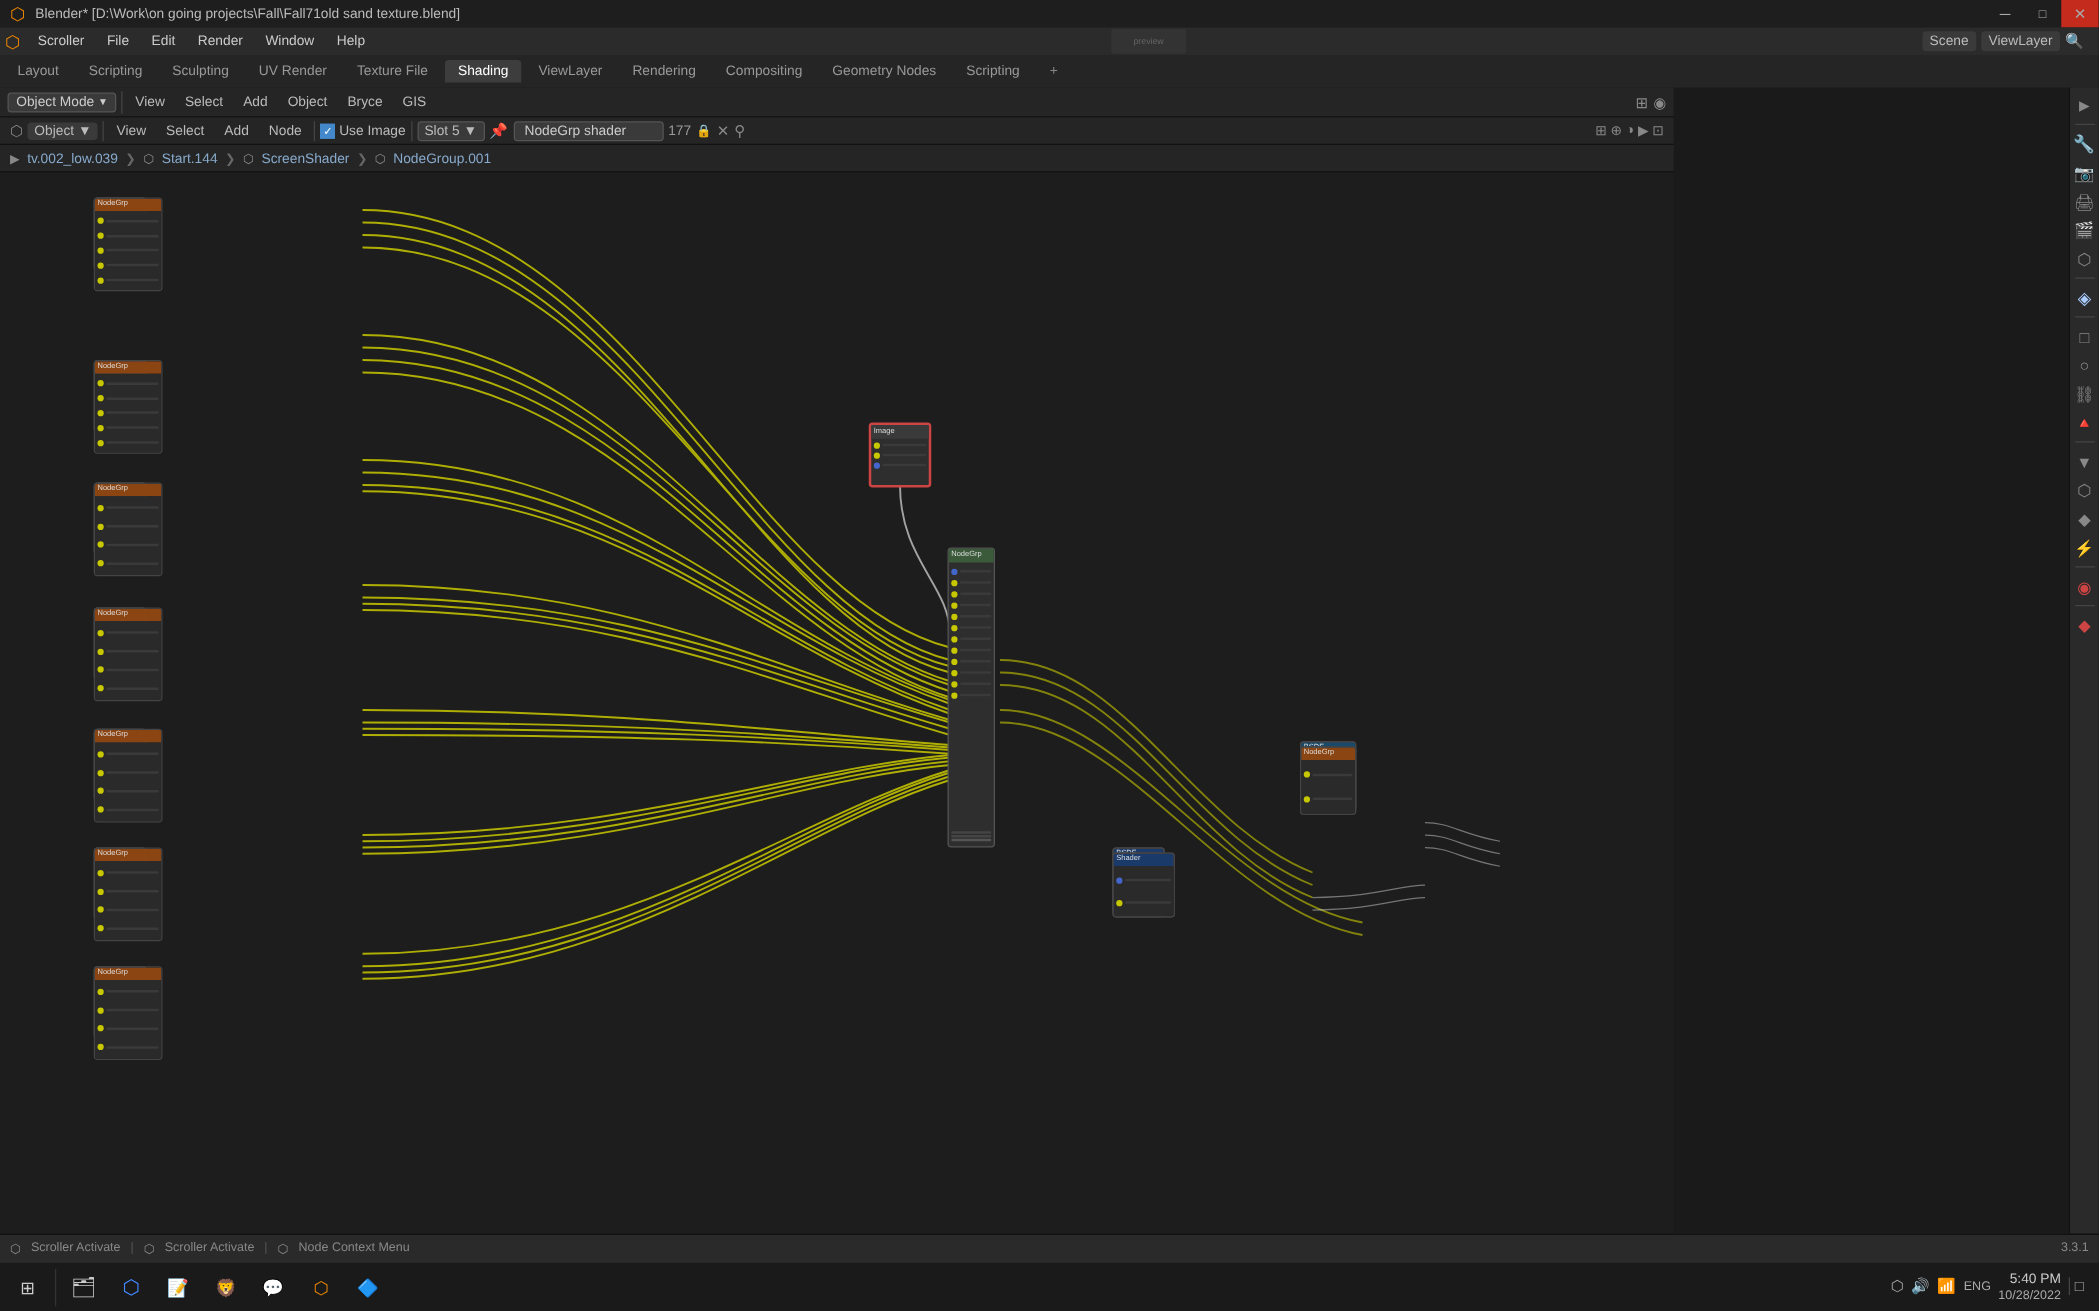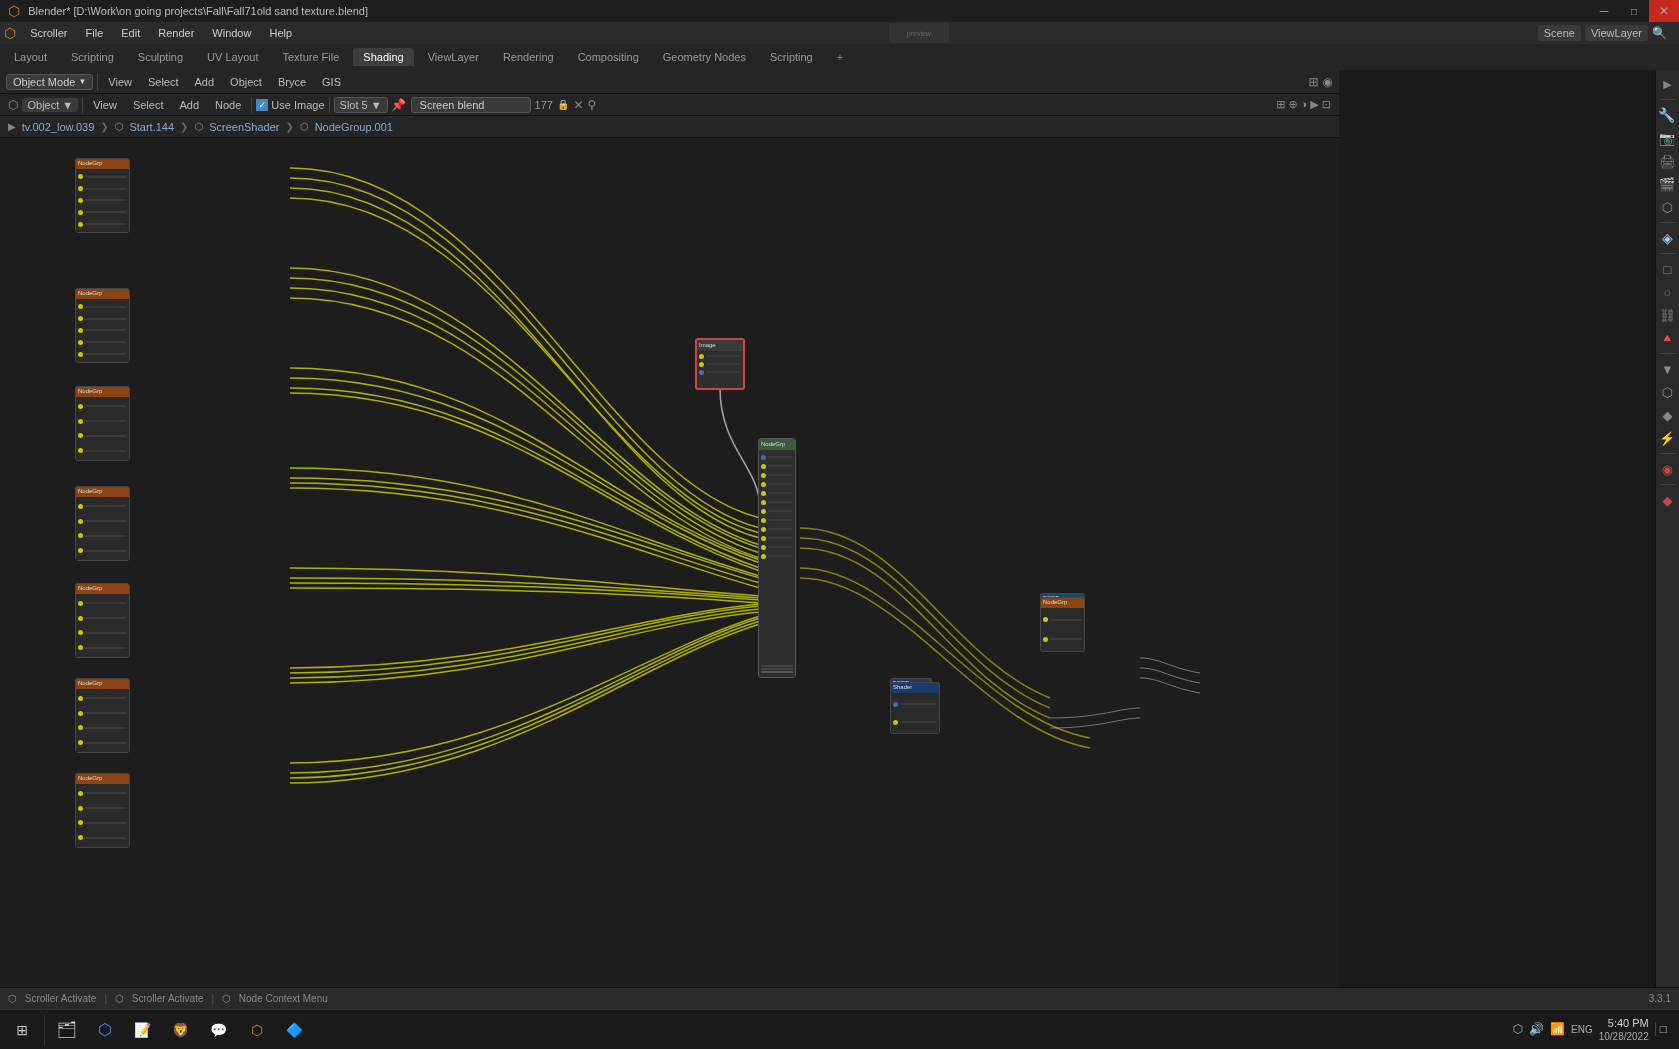--- a/index.html
+++ b/index.html
@@ -299,21 +299,21 @@
     <div style="display:flex; gap:3px; color:#888; font-size:12px;">
       <span>🔍</span>
     </div>
   </div>
 </div>
 
 <div id="header-row3">
   <div class="workspace-tab">Layout</div>
   <div class="workspace-tab">Scripting</div>
   <div class="workspace-tab">Sculpting</div>
-  <div class="workspace-tab">UV Layout</div>
+  <div class="workspace-tab">UV Render</div>
   <div class="workspace-tab">Texture File</div>
   <div class="workspace-tab active">Shading</div>
   <div class="workspace-tab">ViewLayer</div>
   <div class="workspace-tab">Rendering</div>
   <div class="workspace-tab">Compositing</div>
   <div class="workspace-tab">Geometry Nodes</div>
   <div class="workspace-tab">Scripting</div>
   <div class="workspace-tab" style="color:#888;">+</div>
 </div>
 
@@ -345,21 +345,21 @@
   <div class="view-btn">Add</div>
   <div class="view-btn">Node</div>
   <div style="width:1px; height:16px; background:#444;"></div>
   <div class="checkbox-label">
     <div class="checkbox-box checked">✓</div>
     <span>Use Image</span>
   </div>
   <div style="width:1px; height:16px; background:#444;"></div>
   <div style="font-size:11px; color:#bbb; padding:1px 5px; background:#3a3a3a; border-radius:3px; border:1px solid #555;">Slot 5 ▼</div>
   <div style="font-size:12px; color:#888;">📌</div>
-  <div style="font-size:11px; color:#ccc; padding:1px 8px; background:#3a3a3a; border-radius:3px; border:1px solid #555; min-width:120px;">Screen blend</div>
+  <div style="font-size:11px; color:#ccc; padding:1px 8px; background:#3a3a3a; border-radius:3px; border:1px solid #555; min-width:120px;">NodeGrp shader</div>
   <div style="font-size:11px; color:#999;">177</div>
   <div style="font-size:10px; color:#888;">🔒</div>
   <div style="font-size:12px; color:#888;">✕</div>
   <div style="font-size:12px; color:#888;">⚲</div>
   <div style="flex:1;"></div>
   <div style="display:flex; gap:3px; font-size:11px; color:#888;">
     <span>⊞</span>
     <span>⊕</span>
     <span>◑</span>
     <span>▶</span>

